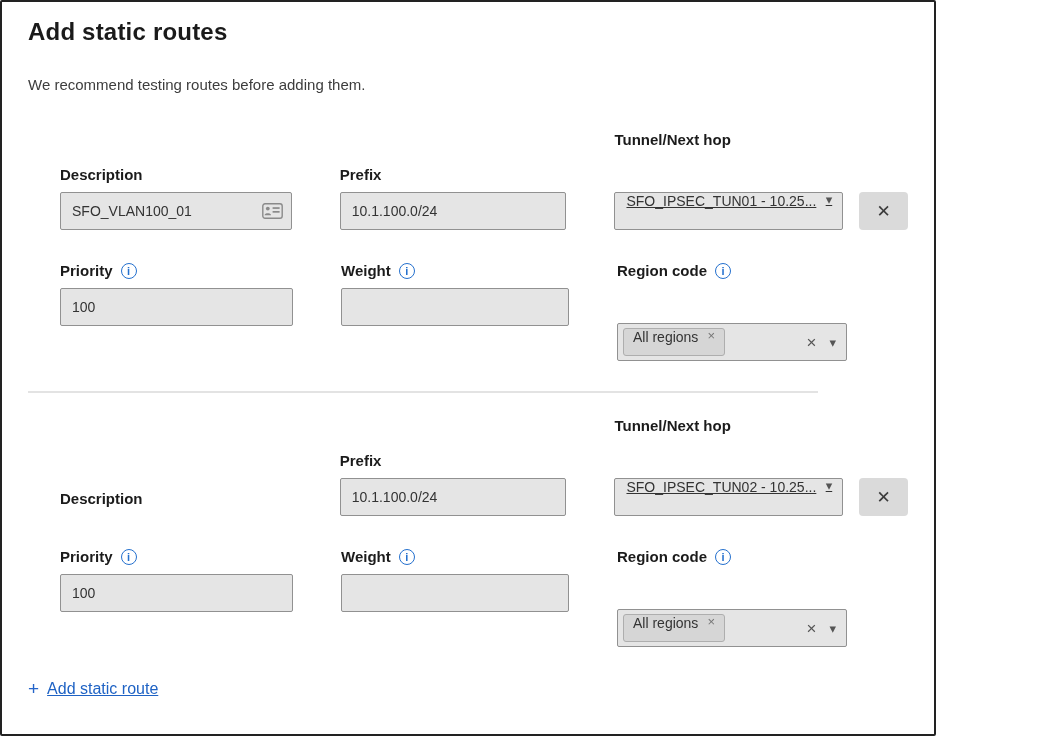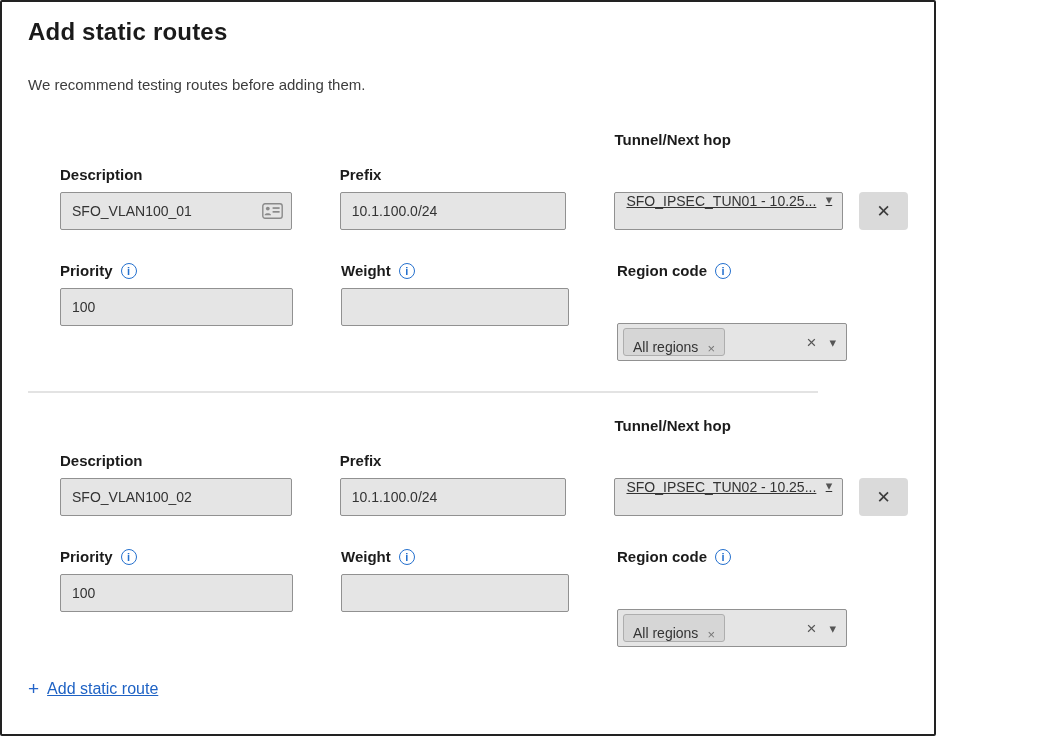--- a/index.html
+++ b/index.html
@@ -98,21 +98,21 @@
   .caret { color: #555; font-size: 13px; line-height: 1; margin-left: 8px; }
 
   .multiselect-box {
     display: flex;
     align-items: center;
     padding: 0 10px 0 5px;
     cursor: pointer;
   }
   .chip {
     display: inline-flex;
-    align-items: flex-end;
+    align-items: flex-start;
     gap: 9px;
     height: 28px;
     padding: 0 9px;
     background: #d6d6d6;
     border: 1px solid #aeaeae;
     border-radius: 3px;
     font-size: 14px;
     color: #333;
   }
   .chip-x { font-size: 13px; color: #767676; cursor: pointer; line-height: 1; }
@@ -254,21 +254,20 @@
           </div>
         </div>
       </section>
 
       <hr class="route-divider">
 
       <section>
         <div class="row">
           <div class="field w1">
             <span class="field-label">Description</span>
-            <input class="text-input no-icon" type="text" value="SFO_VLAN100_02" style="">
           </div>
           <div class="field w2">
             <span class="field-label">Prefix</span>
             <input class="text-input no-icon" type="text" value="10.1.100.0/24" style="">
           </div>
           <div class="field w3">
             <span class="field-label">Tunnel/Next hop</span>
             <div class="select-box">
               <span class="select-text">SFO_IPSEC_TUN02 - 10.25...</span>
               <span class="caret">▾</span>

